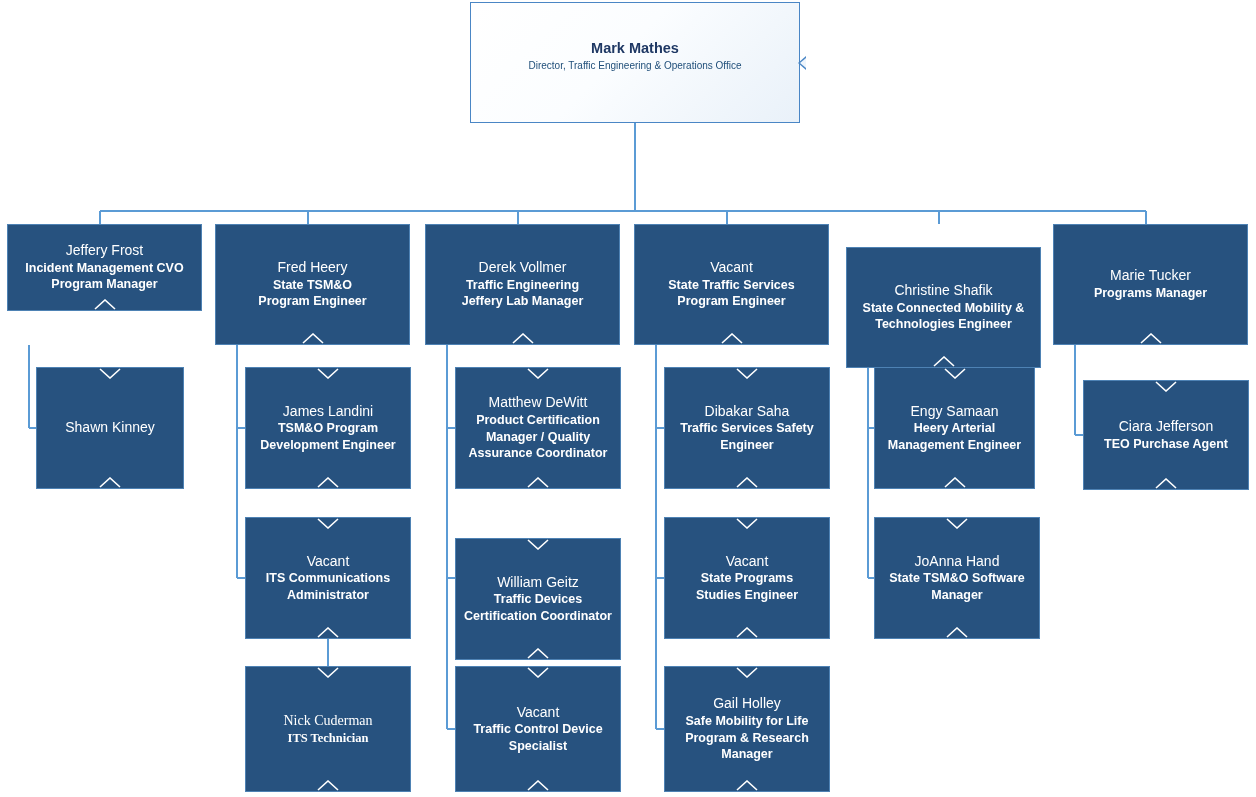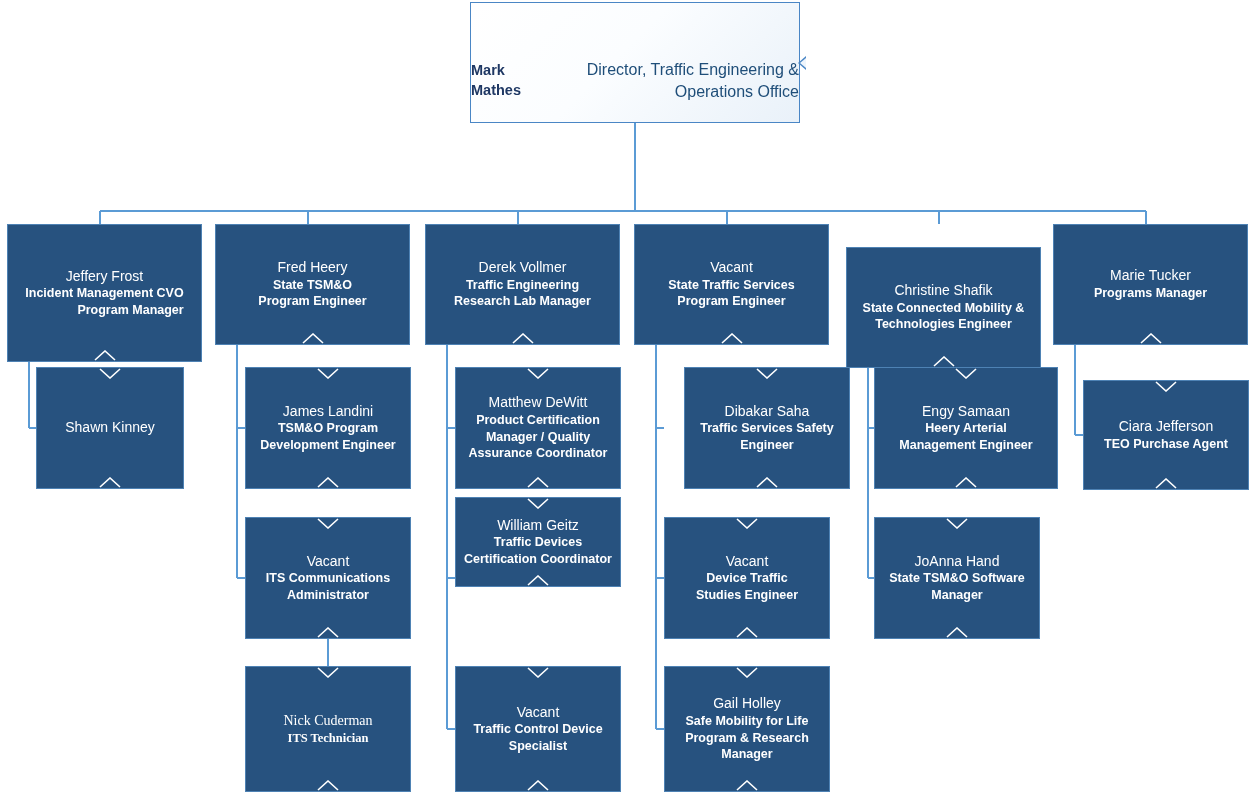--- a/index.html
+++ b/index.html
@@ -27,38 +27,38 @@
   .conn.v { width: 2px; }
   .conn.h { height: 2px; }
 
   
   .node-root {
     position: absolute;
     box-sizing: border-box;
     border: 1px solid #4A86C5;
     background: linear-gradient(135deg, #ffffff 0%, #fbfdff 45%, #e9f1f9 100%);
     display: flex;
-    flex-direction: row;
+    flex-direction: column;
     align-items: center;
     justify-content: flex-start;
     padding-top: 36px;
     color: #1F3864;
     box-shadow: 0 0 0 0 rgba(0,0,0,0);
   }
   .node-root .nm {
     font-size: 14.5px;
     font-weight: bold;
     line-height: 1.35;
     color: #1F3864;
   }
   .node-root .ti {
-    font-size: 16px;
+    font-size: 10px;
     line-height: 1.35;
     color: #1F4E79;
-    text-align: right;
+    text-align: left;
   }
   
   .root-marker {
     position: absolute;
     right: -7px;
     top: 50%;
     transform: translateY(-50%);
     width: 0; height: 0;
     border-top: 7px solid transparent;
     border-bottom: 7px solid transparent;
@@ -144,21 +144,21 @@
     <div class="conn v" style="left: 867px; top: 345px; height: 233px;"></div>
     <div class="conn h" style="left: 868px; top: 427px; width: 6px;"></div>
     <div class="conn h" style="left: 868px; top: 577px; width: 6px;"></div>
     <div class="conn v" style="left: 1074px; top: 345px; height: 90px;"></div>
     <div class="conn h" style="left: 1075px; top: 434px; width: 8px;"></div>
     <div class="node-root" style="left: 470px; top: 2px; width: 330px; height: 121px;">
       <div class="nm">Mark Mathes</div>
       <div class="ti">Director, Traffic Engineering &amp; Operations Office</div>
       <div class="root-marker"></div>
     </div>
-    <div class="node" style="left: 7px; top: 224px; width: 195px; height: 138px; text-align: right;">
+    <div class="node" style="left: 7px; top: 224px; width: 195px; height: 87px;">
       <div class="nm">Jeffery Frost</div>
       <div class="ti">
         <span class="ln">Incident Management CVO</span>
         <span class="ln">Program Manager</span>
       </div>
       <div class="chev bottom">
         <svg width="22" height="11" viewBox="0 0 22 11">
           <path d="M1,10 L11,1 L21,10" fill="none" stroke="#FFFFFF" stroke-width="1.6" stroke-linejoin="miter"></path>
         </svg>
       </div>
@@ -235,21 +235,21 @@
       <div class="chev bottom">
         <svg width="22" height="11" viewBox="0 0 22 11">
           <path d="M1,10 L11,1 L21,10" fill="none" stroke="#FFFFFF" stroke-width="1.6" stroke-linejoin="miter"></path>
         </svg>
       </div>
     </div>
     <div class="node" style="left: 425px; top: 224px; width: 195px; height: 121px;">
       <div class="nm">Derek Vollmer</div>
       <div class="ti">
         <span class="ln">Traffic Engineering</span>
-        <span class="ln">Research Lab Manager</span>
+        <span class="ln">Jeffery Lab Manager</span>
       </div>
       <div class="chev bottom">
         <svg width="22" height="11" viewBox="0 0 22 11">
           <path d="M1,10 L11,1 L21,10" fill="none" stroke="#FFFFFF" stroke-width="1.6" stroke-linejoin="miter"></path>
         </svg>
       </div>
     </div>
     <div class="node" style="left: 455px; top: 367px; width: 166px; height: 122px;">
       <div class="nm">Matthew DeWitt</div>
       <div class="ti">
@@ -261,21 +261,21 @@
         <svg width="22" height="11" viewBox="0 0 22 11">
           <path d="M1,1 L11,10 L21,1" fill="none" stroke="#FFFFFF" stroke-width="1.6" stroke-linejoin="miter"></path>
         </svg>
       </div>
       <div class="chev bottom">
         <svg width="22" height="11" viewBox="0 0 22 11">
           <path d="M1,10 L11,1 L21,10" fill="none" stroke="#FFFFFF" stroke-width="1.6" stroke-linejoin="miter"></path>
         </svg>
       </div>
     </div>
-    <div class="node" style="left: 455px; top: 497px; width: 166px; height: 90px;">
+    <div class="node" style="left: 455px; top: 538px; width: 166px; height: 122px;">
       <div class="nm">William Geitz</div>
       <div class="ti">
         <span class="ln">Traffic Devices</span>
         <span class="ln">Certification Coordinator</span>
       </div>
       <div class="chev top">
         <svg width="22" height="11" viewBox="0 0 22 11">
           <path d="M1,1 L11,10 L21,1" fill="none" stroke="#FFFFFF" stroke-width="1.6" stroke-linejoin="miter"></path>
         </svg>
       </div>
@@ -307,41 +307,41 @@
       <div class="ti">
         <span class="ln">State Traffic Services</span>
         <span class="ln">Program Engineer</span>
       </div>
       <div class="chev bottom">
         <svg width="22" height="11" viewBox="0 0 22 11">
           <path d="M1,10 L11,1 L21,10" fill="none" stroke="#FFFFFF" stroke-width="1.6" stroke-linejoin="miter"></path>
         </svg>
       </div>
     </div>
-    <div class="node" style="left: 664px; top: 367px; width: 166px; height: 122px; margin-left: 20px;">
+    <div class="node" style="left: 664px; top: 367px; width: 166px; height: 122px;">
       <div class="nm">Dibakar Saha</div>
       <div class="ti">
         <span class="ln">Traffic Services Safety</span>
         <span class="ln">Engineer</span>
       </div>
       <div class="chev top">
         <svg width="22" height="11" viewBox="0 0 22 11">
           <path d="M1,1 L11,10 L21,1" fill="none" stroke="#FFFFFF" stroke-width="1.6" stroke-linejoin="miter"></path>
         </svg>
       </div>
       <div class="chev bottom">
         <svg width="22" height="11" viewBox="0 0 22 11">
           <path d="M1,10 L11,1 L21,10" fill="none" stroke="#FFFFFF" stroke-width="1.6" stroke-linejoin="miter"></path>
         </svg>
       </div>
     </div>
     <div class="node" style="left: 664px; top: 517px; width: 166px; height: 122px;">
       <div class="nm">Vacant</div>
       <div class="ti">
-        <span class="ln">Device Traffic</span>
+        <span class="ln">State Programs</span>
         <span class="ln">Studies Engineer</span>
       </div>
       <div class="chev top">
         <svg width="22" height="11" viewBox="0 0 22 11">
           <path d="M1,1 L11,10 L21,1" fill="none" stroke="#FFFFFF" stroke-width="1.6" stroke-linejoin="miter"></path>
         </svg>
       </div>
       <div class="chev bottom">
         <svg width="22" height="11" viewBox="0 0 22 11">
           <path d="M1,10 L11,1 L21,10" fill="none" stroke="#FFFFFF" stroke-width="1.6" stroke-linejoin="miter"></path>
@@ -371,21 +371,21 @@
       <div class="ti">
         <span class="ln">State Connected Mobility &amp;</span>
         <span class="ln">Technologies Engineer</span>
       </div>
       <div class="chev bottom">
         <svg width="22" height="11" viewBox="0 0 22 11">
           <path d="M1,10 L11,1 L21,10" fill="none" stroke="#FFFFFF" stroke-width="1.6" stroke-linejoin="miter"></path>
         </svg>
       </div>
     </div>
-    <div class="node" style="left: 874px; top: 367px; width: 184px; height: 122px;">
+    <div class="node" style="left: 874px; top: 367px; width: 161px; height: 122px;">
       <div class="nm">Engy Samaan</div>
       <div class="ti">
         <span class="ln">Heery Arterial</span>
         <span class="ln">Management Engineer</span>
       </div>
       <div class="chev top">
         <svg width="22" height="11" viewBox="0 0 22 11">
           <path d="M1,1 L11,10 L21,1" fill="none" stroke="#FFFFFF" stroke-width="1.6" stroke-linejoin="miter"></path>
         </svg>
       </div>

